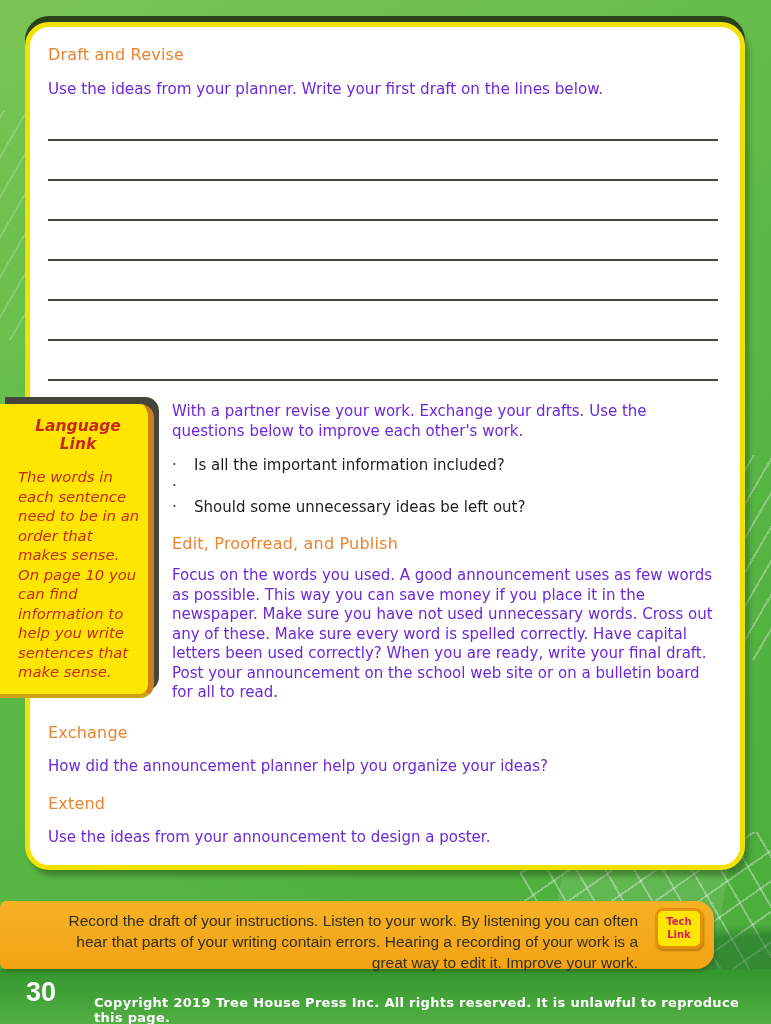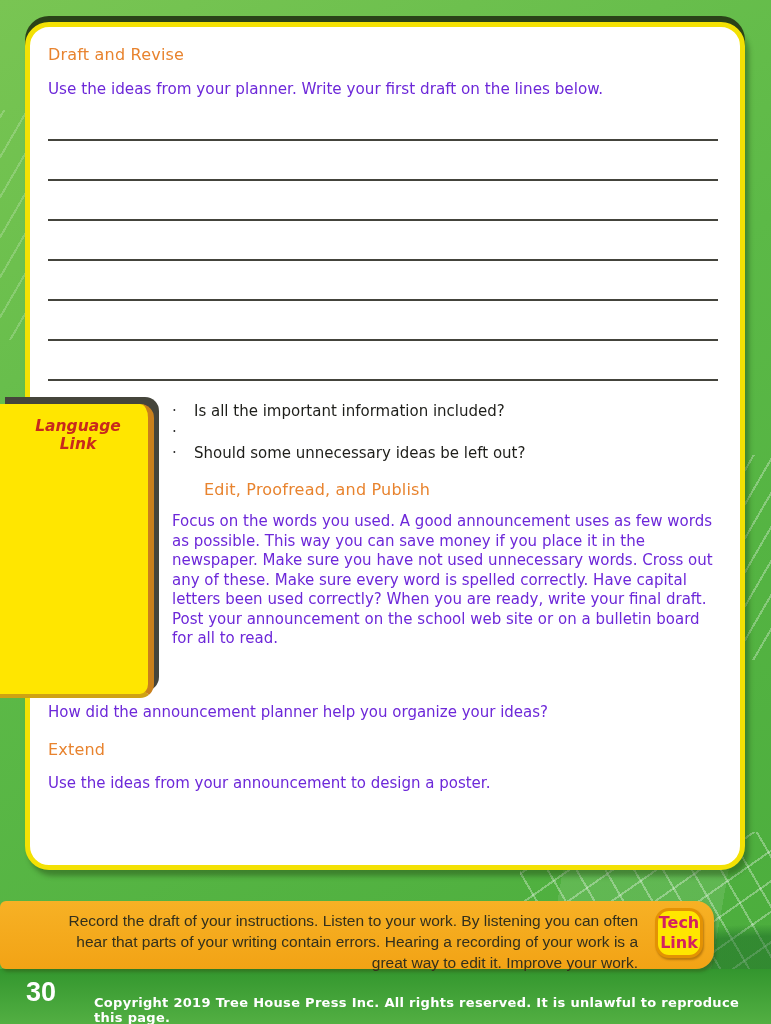--- a/index.html
+++ b/index.html
@@ -32,21 +32,21 @@
   .section-heading{color:#E8832E;font-size:16px;font-weight:normal;margin:0;letter-spacing:.2px;}
   .body-text{color:#6d28d9;font-size:15px;line-height:20px;margin:0;}
   .intro-text{margin-top:15px;font-size:15.2px;}
   .writing-lines{margin-top:12px;}
   .write-line{height:38px;border-bottom:2px solid #44443C;}
   .write-line:first-child{height:28px;}
   .indent-col{margin-left:124px;margin-top:20px;}
   .q-list{list-style:none;margin:14px 0 0 0;padding:0;}
   .q-list li{display:flex;font-size:15px;line-height:21px;color:#1E1E1A;}
   .q-list .dot{width:22px;text-align:left;flex:0 0 22px;color:#333;}
-  .epp-heading{margin-top:16px;margin-left:32px;}
+  .epp-heading{margin-top:16px;}
   .epp-body{margin-top:13px;line-height:19.5px;}
   .reflect-heading{margin-top:20px;}
   .reflect-q{margin-top:14px;}
   .extend-heading{margin-top:18px;}
   .extend-text{margin-top:14px;}
 
   
   .language-link{
     position:absolute;left:0;top:404px;width:154px;height:294px;z-index:5;
     background:#FFE600;border-right:6px solid #C9801C;border-bottom:4px solid #CFA213;
@@ -65,25 +65,25 @@
   .tech-bar{
     position:absolute;left:0;top:901px;width:714px;height:68px;z-index:3;
     background:linear-gradient(#F7B125,#F2A315);border-radius:6px 18px 18px 6px;
     box-shadow:2px 3px 3px rgba(50,70,15,.35);box-sizing:border-box;
   }
   .tech-bar .tb-text{
     position:absolute;left:50px;top:9px;width:588px;
     font-family:"Liberation Sans",sans-serif;font-size:15.5px;line-height:21px;color:#33301C;margin:0;text-align:right;
   }
   .tech-badge{
-    position:absolute;left:655px;top:7px;width:48px;height:50px;
-    background:#FFE600;border:3px solid #E39204;border-radius:14px;box-sizing:border-box;
+    position:absolute;left:655px;top:7px;width:48px;height:41px;
+    background:#FFE600;border:3px solid #E39204;border-radius:8px;box-sizing:border-box;
     box-shadow:1px 2px 2px rgba(120,70,0,.45);
     display:flex;align-items:center;justify-content:center;text-align:center;
-    color:#D42060;font-weight:bold;font-size:16px;line-height:1.25;
+    color:#D42060;font-weight:bold;font-size:10px;line-height:1.25;
   }
 
   
   .footer-bar{
     position:absolute;left:0;top:969px;width:771px;height:70px;z-index:2;
     background:linear-gradient(#33962E,#5BB648);
   }
   .page-number{
     position:absolute;left:26px;top:8px;margin:0;
     font-family:"Liberation Sans",sans-serif;font-size:27px;font-weight:bold;color:#FFFFFF;
@@ -109,20 +109,21 @@
       <div class="write-line"></div>
       <div class="write-line"></div>
       <div class="write-line"></div>
       <div class="write-line"></div>
       <div class="write-line"></div>
       <div class="write-line"></div>
       <div class="write-line"></div>
     </div>
 
   <div class="indent-col">
+    <p class="body-text">With a partner revise your work. Exchange your drafts. Use the questions below to improve each other's work.</p>
     <ul class="q-list">
       <li>
           <span class="dot">·</span>
           <span>Is all the important information included?</span>
         </li>
       <li>
           <span class="dot">·</span>
         </li>
       <li>
           <span class="dot">·</span>
@@ -136,20 +137,21 @@
 
   <h2 class="section-heading reflect-heading">Exchange</h2>
   <p class="body-text reflect-q">How did the announcement planner help you organize your ideas?</p>
 
   <h2 class="section-heading extend-heading">Extend</h2>
   <p class="body-text extend-text">Use the ideas from your announcement to design a poster.</p>
 </div>
 
 <div class="language-link">
   <h3 class="ll-title">Language Link</h3>
+  <p class="ll-body">The words in each sentence need to be in an order that makes sense. On page 10 you can find information to help you write sentences that make sense.</p>
 </div>
 
 <div class="tech-bar">
   <p class="tb-text">Record the draft of your instructions. Listen to your work. By listening you can often hear that parts of your writing contain errors. Hearing a recording of your work is a great way to edit it. Improve your work.</p>
   <div class="tech-badge">Tech Link</div>
 </div>
 
 <div class="footer-bar">
   <p class="page-number">30</p>
   <p class="copyright">Copyright 2019 Tree House Press Inc. All rights reserved. It is unlawful to reproduce this page.</p>

